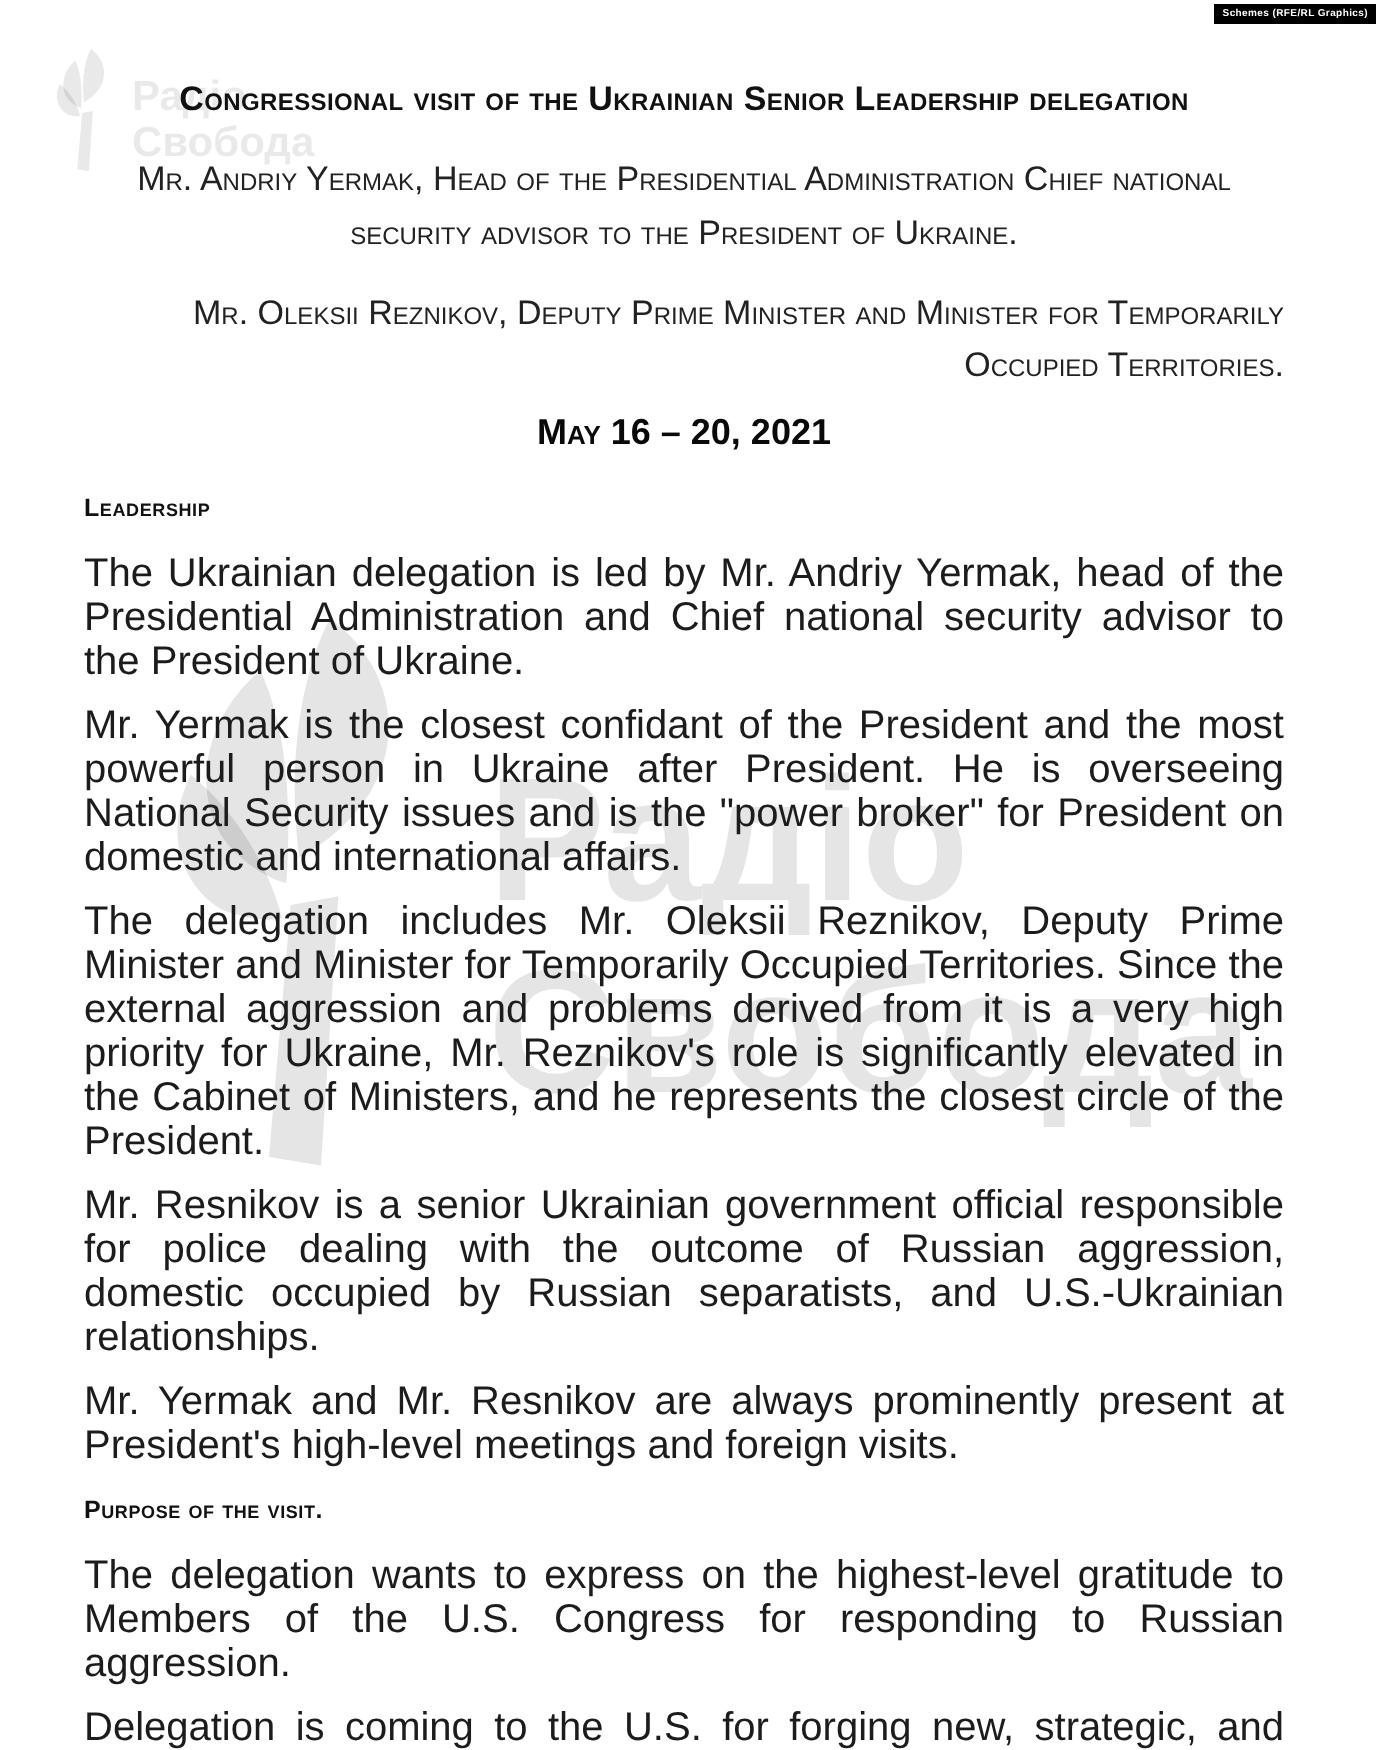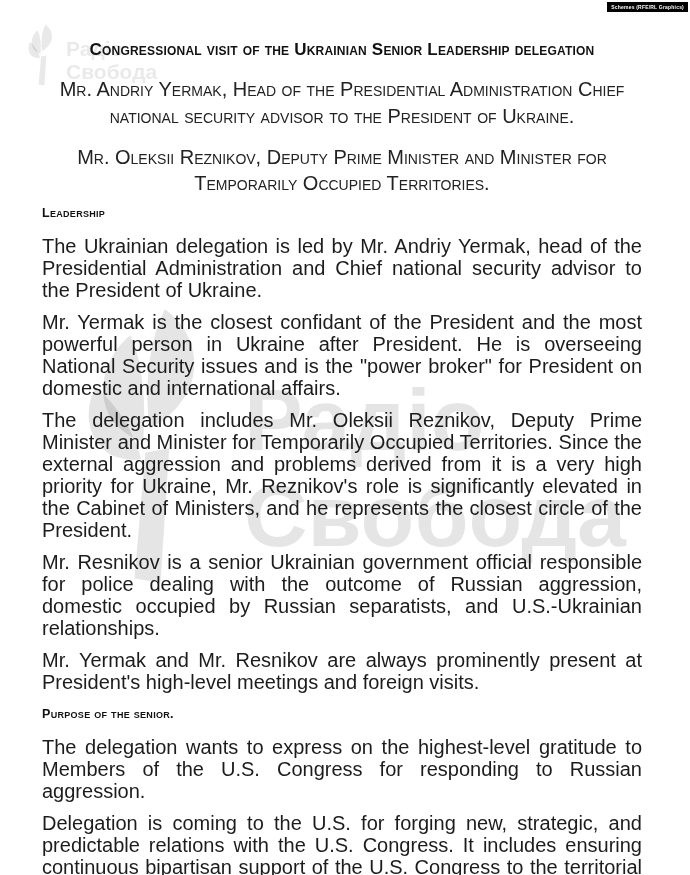--- a/index.html
+++ b/index.html
@@ -63,27 +63,27 @@
     font-size:17px;
     line-height:20px;
     font-weight:bold;
     font-variant:small-caps;
     text-align:center;
     color:#111111;
     letter-spacing:0.2px;
   }
   .subtitle{
     margin:0 0 14px 0;
-    font-size:20px;
+    font-size:17px;
     line-height:27px;
     font-variant:small-caps;
     text-align:center;
     color:#222222;
   }
-  .subtitle.second{ margin-bottom:10px; line-height:26px; }
+  .subtitle.second{ margin-bottom:10px; line-height:26px;text-align:right; }
   .daterange{
     margin:0 0 20px 0;
     font-size:18px;
     line-height:21px;
     font-weight:bold;
     font-variant:small-caps;
     text-align:center;
     color:#0a0a0a;
   }
   .sec-heading{
@@ -139,24 +139,25 @@
     <div>Свобода</div>
   </span>
 </div>
 
 <div class="page">
   <h1 class="title">Congressional visit of the Ukrainian Senior Leadership delegation</h1>
 
   <p class="subtitle">Mr. Andriy Yermak, Head of the Presidential Administration Chief national security advisor to the President of Ukraine.</p>
   <p class="subtitle second">Mr. Oleksii Reznikov, Deputy Prime Minister and Minister for Temporarily Occupied Territories.</p>
 
+  <h2 class="daterange">May 16 – 20, 2021</h2>
 
   <h3 class="sec-heading first">Leadership</h3>
   <p class="para">The Ukrainian delegation is led by Mr. Andriy Yermak, head of the Presidential Administration and Chief national security advisor to the President of Ukraine.</p>
   <p class="para">Mr. Yermak is the closest confidant of the President and the most powerful person in Ukraine after President. He is overseeing National Security issues and is the "power broker" for President on domestic and international affairs.</p>
   <p class="para">The delegation includes Mr. Oleksii Reznikov, Deputy Prime Minister and Minister for Temporarily Occupied Territories. Since the external aggression and problems derived from it is a very high priority for Ukraine, Mr. Reznikov's role is significantly elevated in the Cabinet of Ministers, and he represents the closest circle of the President.</p>
   <p class="para">Mr. Resnikov is a senior Ukrainian government official responsible for police dealing with the outcome of Russian aggression, domestic occupied by Russian separatists, and U.S.-Ukrainian relationships.</p>
   <p class="para">Mr. Yermak and Mr. Resnikov are always prominently present at President's high-level meetings and foreign visits.</p>
 
-  <h3 class="sec-heading">Purpose of the senior.</h3>
+  <h3 class="sec-heading">Purpose of the visit.</h3>
   <p class="para">The delegation wants to express on the highest-level gratitude to Members of the U.S. Congress for responding to Russian aggression.</p>
   <p class="para">Delegation is coming to the U.S. for forging new, strategic, and predictable relations with the U.S. Congress. It includes ensuring continuous bipartisan support of the U.S. Congress to the territorial integrity of Ukraine and informing Congressional leadership on the state of affairs in and around Ukraine.</p>
 </div>
 
 </body></html>

